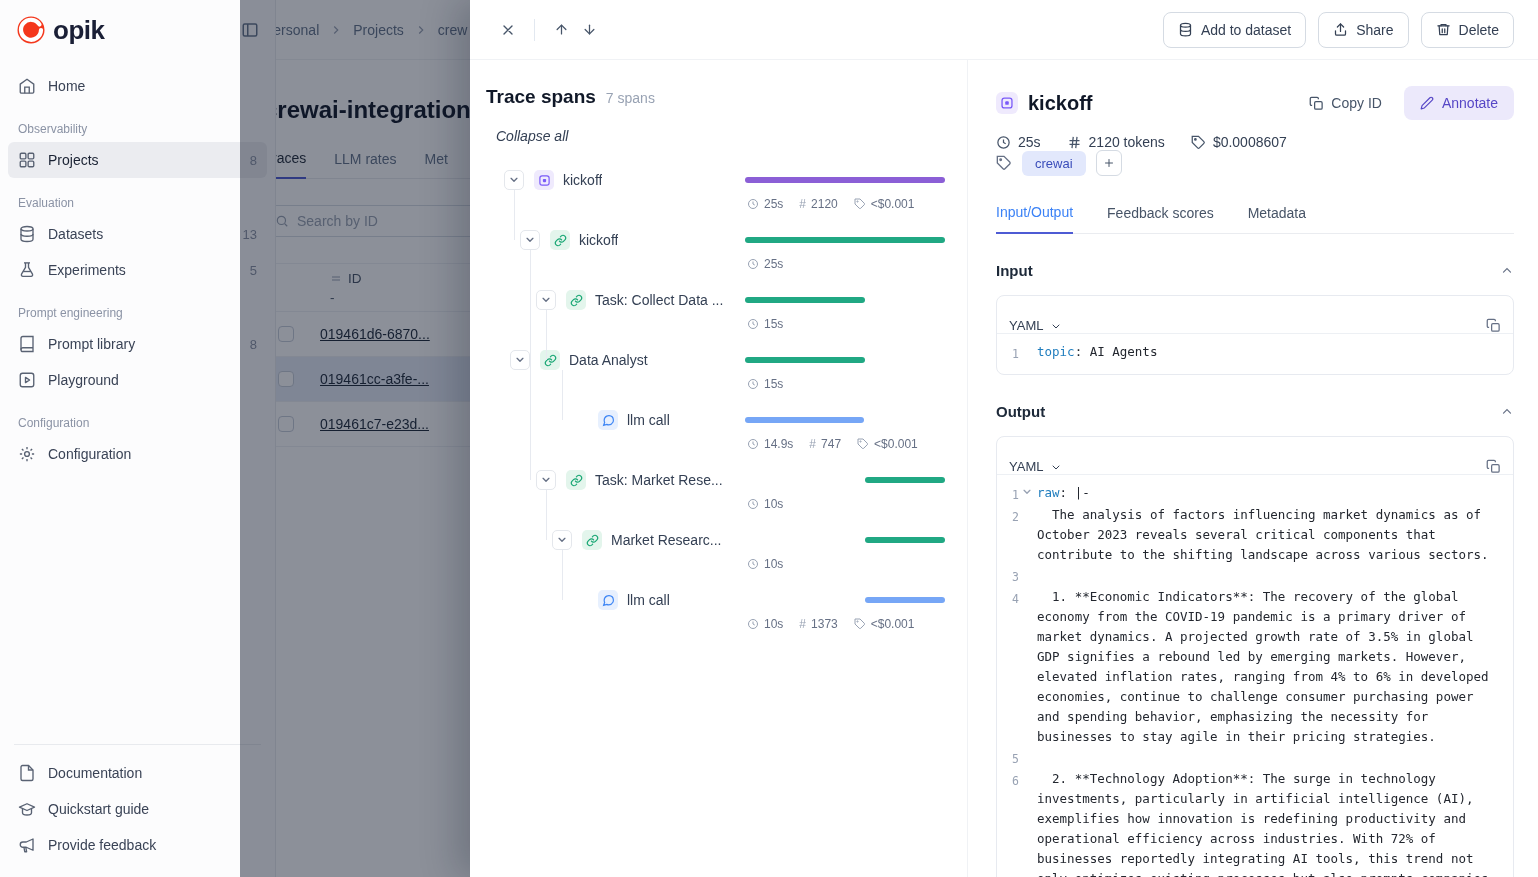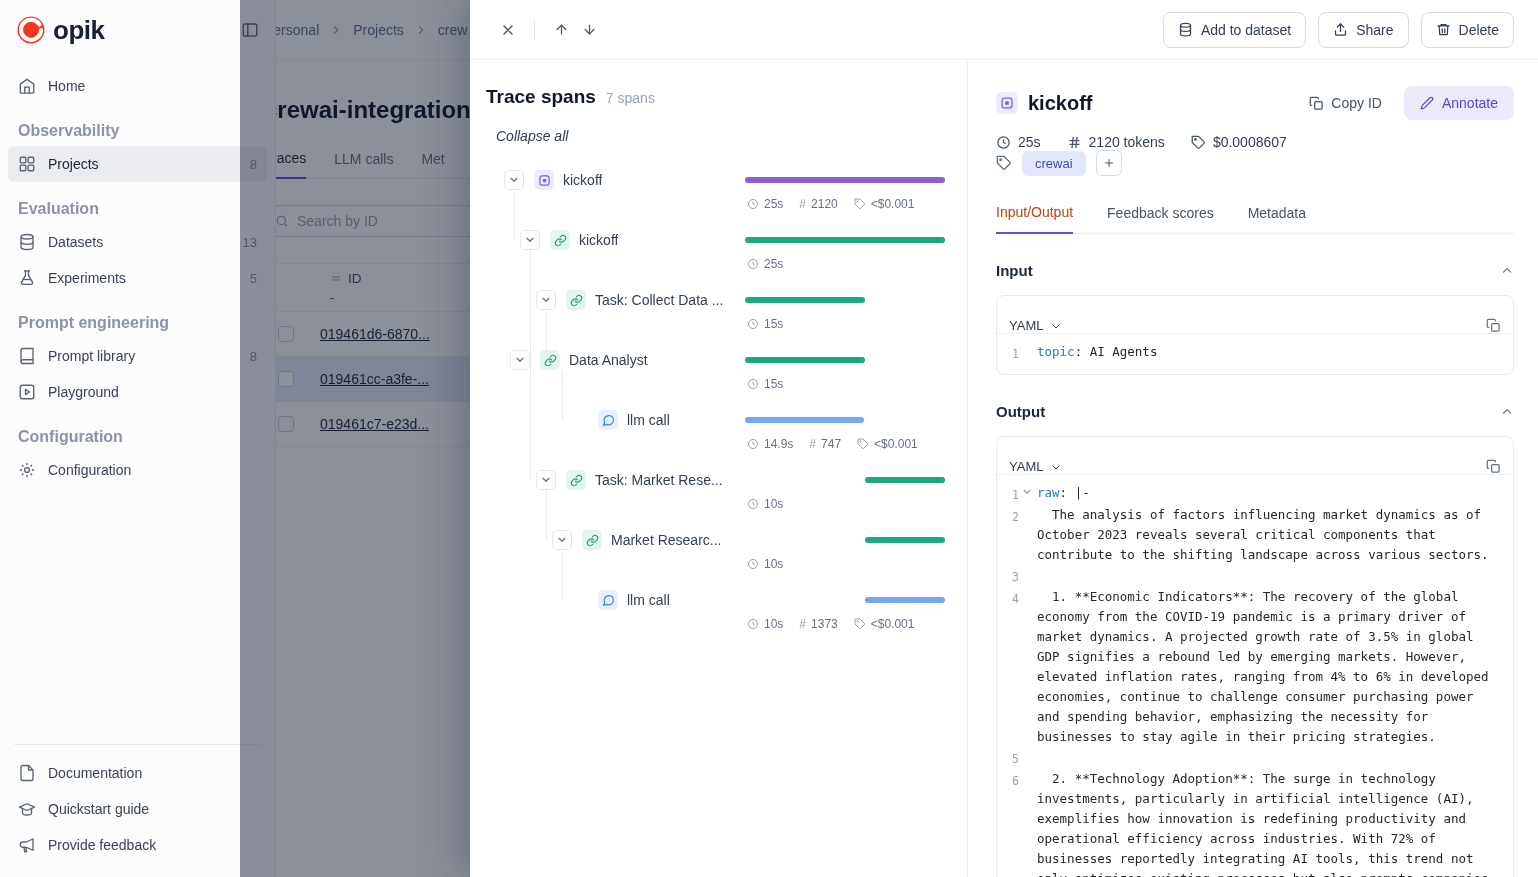--- a/index.html
+++ b/index.html
@@ -13,21 +13,21 @@
   .sb-head { height: 60px; display: flex; align-items: center; padding: 0 16px; }
   .logo { display: flex; align-items: center; gap: 7px; }
   .logo-text { font-size: 26px; font-weight: 800; color: #1A1F36; letter-spacing: -0.5px; }
   .collapse-btn { margin-left: auto; color: #64748B; display: flex; }
   .sb-nav { padding: 8px 8px 0 8px; }
   .sb-item { height: 36px; display: flex; align-items: center; gap: 12px; padding: 0 10px; border-radius: 6px;
              font-size: 14px; color: #3A4356; width: 100%; text-align: left; }
   .sb-item .ic { display: flex; color: #596273; }
   .sb-item.active { background: #EBECF0; color: #1A2233; font-weight: 500; }
   .sb-item .count { margin-left: auto; color: #8B93A5; font-size: 13px; font-weight: 400; }
-  .sb-section { padding: 18px 10px 6px; font-size: 16px; color: #8B93A5; font-weight: bold; }
+  .sb-section { padding: 18px 10px 6px; font-size: 12px; color: #8B93A5; }
   .sb-footer { margin-top: auto; padding: 10px 8px 14px; }
   .sb-divider { height: 1px; background: #E8EAEE; margin: 0 6px 10px; }
 
   
   .main { position: absolute; left: 240px; top: 0; right: 0; height: 877px; background: #FFFFFF; }
   .main-topbar { height: 60px; display: flex; align-items: center; padding-left: 24px; border-bottom: 1px solid #EFF1F4; }
   .crumb { font-size: 14px; color: #64748B; }
   .crumb-sep { color: #98A2B3; margin: 0 10px; display: inline-flex; }
   .main-content { padding: 24px; }
   .page-title { font-size: 24px; font-weight: 600; color: #101828; margin-top: 12px; }
@@ -99,21 +99,21 @@
                   font-size: 14px; font-weight: 500; height: 34px; padding: 0 16px; border-radius: 8px; }
   .stats { display: flex; gap: 26px; margin-top: 14px; font-size: 14px; color: #344054; }
   .stat { display: flex; gap: 7px; align-items: center; }
   .stat .ic { color: #475569; display: flex; }
   .tags { display: flex; align-items: center; gap: 10px; color: #667085; }
   .tag-chip { background: #E2E8FC; color: #3A4DBA; font-size: 13px; font-weight: 500; padding: 5px 13px; border-radius: 6px; }
   .add-tag { width: 26px; height: 26px; border: 1px solid #D5DBE3; border-radius: 6px; display: flex;
              align-items: center; justify-content: center; color: #475569; background: #fff; }
   .dtabs { display: flex; gap: 34px; margin-top: 28px; border-bottom: 1px solid #EAECF0; }
   .dtab { font-size: 14px; color: #475467; padding-bottom: 12px; }
-  .dtab.active { color: #c2410c; font-weight: 500; border-bottom: 2px solid #4E5BD4; margin-bottom: -1px; }
+  .dtab.active { color: #3b82f6; font-weight: 500; border-bottom: 2px solid #4E5BD4; margin-bottom: -1px; }
   .sec-head { display: flex; align-items: center; margin-top: 28px; }
   .sec-title { font-size: 15px; font-weight: 600; color: #1D2939; }
   .sec-chev { margin-left: auto; color: #667085; display: flex; }
   .code-box { border: 1px solid #E7EAF0; border-radius: 8px; margin-top: 16px; }
   .fmt-row { height: 38px; display: flex; align-items: flex-end; padding: 0 12px; border-bottom: 1px solid #EDF0F4; }
   .fmt-sel { display: flex; align-items: center; gap: 7px; font-size: 13px; font-weight: 500; color: #344054; }
   .fmt-copy { margin-left: auto; color: #667085; display: flex; }
   .code-area { padding: 8px 12px 10px 8px; font-family: "DejaVu Sans Mono", monospace; font-size: 12.5px;
                line-height: 20px; color: #23272F; }
   .code-line { display: flex; }
@@ -270,21 +270,21 @@
         <svg width="14" height="14" viewBox="0 0 24 24" fill="none" stroke="currentColor" stroke-width="2">
           <path d="m9 6 6 6-6 6"></path>
         </svg>
       </span>
     <span class="crumb">crew</span>
   </div>
   <div class="main-content">
     <h1 class="page-title">crewai-integration</h1>
     <div class="mtabs">
       <button class="mtab active">Traces</button>
-      <button class="mtab">LLM calls</button>
+      <button class="mtab">LLM rates</button>
       <button class="mtab">Met</button>
     </div>
     <div class="search-box">
       <span style="display:flex">
           <svg width="14" height="14" viewBox="0 0 24 24" fill="none" stroke="currentColor" stroke-width="2">
             <circle cx="11" cy="11" r="7"></circle>
             <path d="m21 21-4.3-4.3"></path>
           </svg>
         </span>
       <input placeholder="Search by ID" style="">

